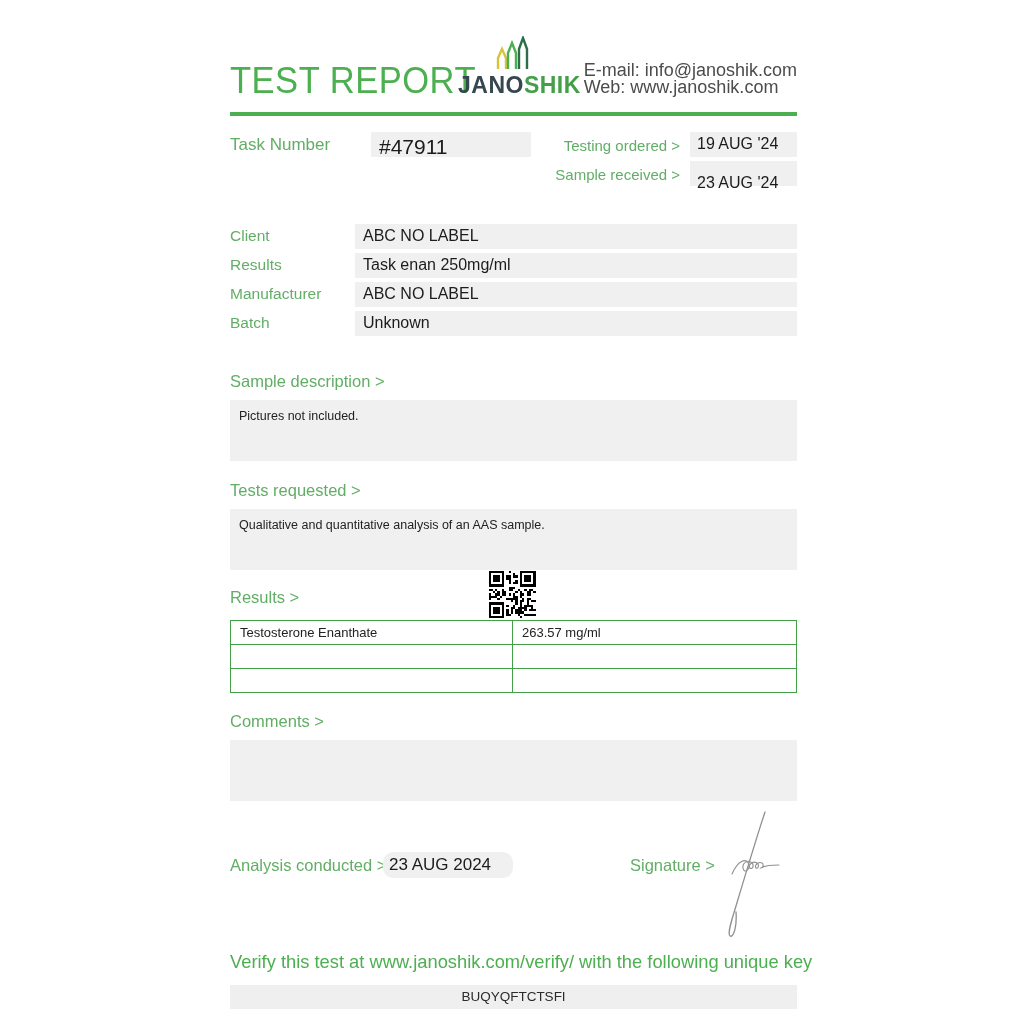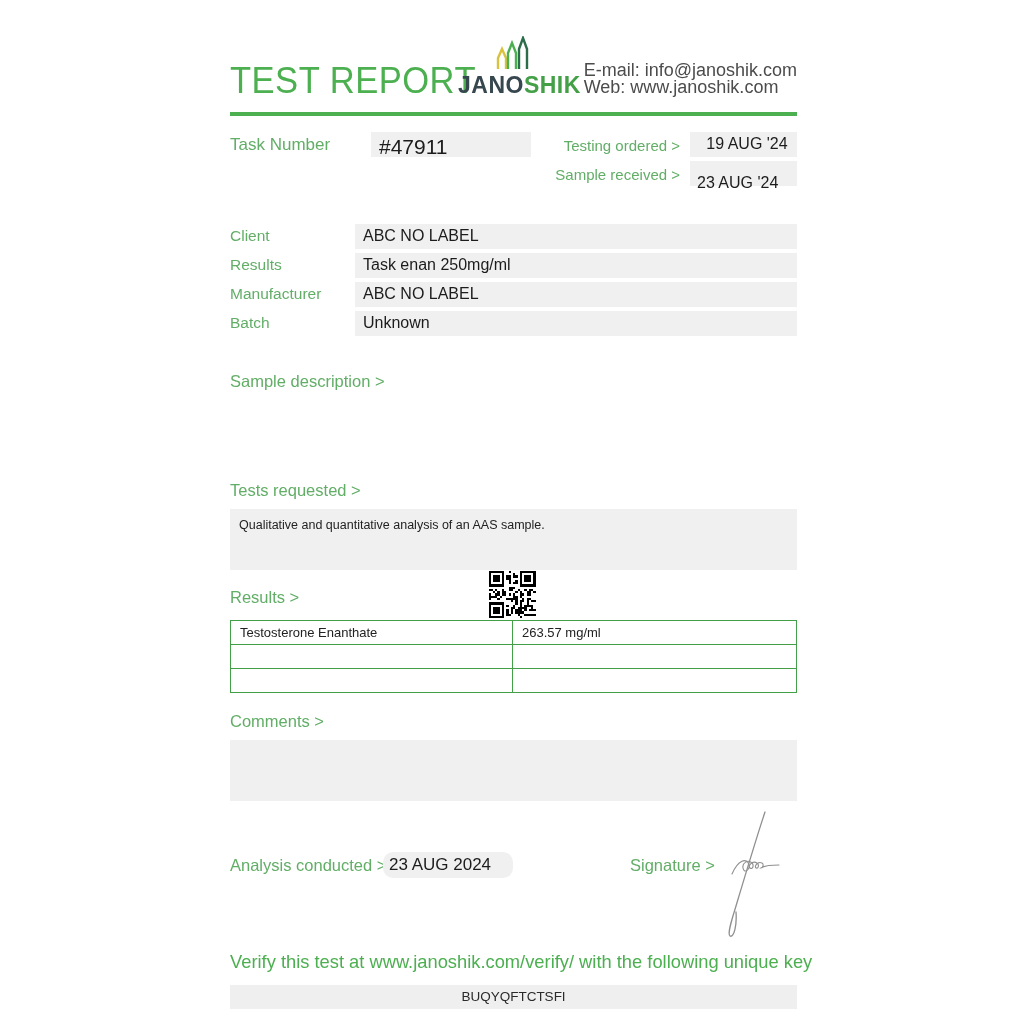--- a/index.html
+++ b/index.html
@@ -20,21 +20,21 @@
   .divider { position:absolute; left:0; top:112px; width:567px; height:4px; background:#4caf50; }
 
   
   .glabel { color:#62ae67; font-size:16px; }
   .gray-box { background:#f0f0f0; color:#1c1c1c; }
 
   
   .task-label { position:absolute; left:0; top:135px; font-size:17px; }
   .task-value { position:absolute; left:125px; top:132px; width:160px; height:25px; font-size:21px; padding:3px 0 0 8px;margin-left:16px; }
   .ordered-label   { position:absolute; right:117px; top:137px; font-size:15px; text-align:right; }
-  .ordered-value   { position:absolute; left:460px; top:132px; width:107px; height:25px; font-size:16px; padding:3px 0 0 7px;text-align:center; }
+  .ordered-value   { position:absolute; left:460px; top:132px; width:107px; height:25px; font-size:16px; padding:3px 0 0 7px; }
   .received-label  { position:absolute; right:117px; top:166px; font-size:15px; text-align:right; }
   .received-value  { position:absolute; left:460px; top:161px; width:107px; height:25px; font-size:16px; padding:13px 0 0 7px; }
 
   
   .detail-row { position:absolute; left:0; width:567px; height:41px; }
   .detail-row .dlabel { position:absolute; left:0; top:3px; font-size:15.5px; }
   .detail-row .dvalue { position:absolute; left:125px; top:0; width:442px; height:25px; font-size:16px; padding:3px 0 0 8px; }
 
   
   .section-label { position:absolute; left:0; font-size:16.5px; }
@@ -103,20 +103,21 @@
     <div class="detail-row" style="top:282px;">
       <div class="dlabel glabel">Manufacturer</div>
       <div class="dvalue gray-box">ABC NO LABEL</div>
     </div>
     <div class="detail-row" style="top:311px;">
       <div class="dlabel glabel">Batch</div>
       <div class="dvalue gray-box">Unknown</div>
     </div>
 
     <div class="section-label glabel" style="top:372px;">Sample description &gt;</div>
+    <div class="section-box gray-box" style="top:400px; height:61px;">Pictures not included.</div>
 
     <div class="section-label glabel" style="top:481px;">Tests requested &gt;</div>
     <div class="section-box gray-box" style="top:509px; height:61px;">Qualitative and quantitative analysis of an AAS sample.</div>
 
     <div class="section-label glabel" style="top:588px;">Results &gt;</div>
     <svg class="qr" viewBox="0 0 21 21" shape-rendering="crispEdges">
         <rect x="0" y="0" width="21" height="21" fill="#fff"></rect>
         <rect x="0" y="0" width="7" height="7" fill="#000"></rect>
         <rect x="1" y="1" width="5" height="5" fill="#fff"></rect>
         <rect x="2" y="2" width="3" height="3" fill="#000"></rect>

